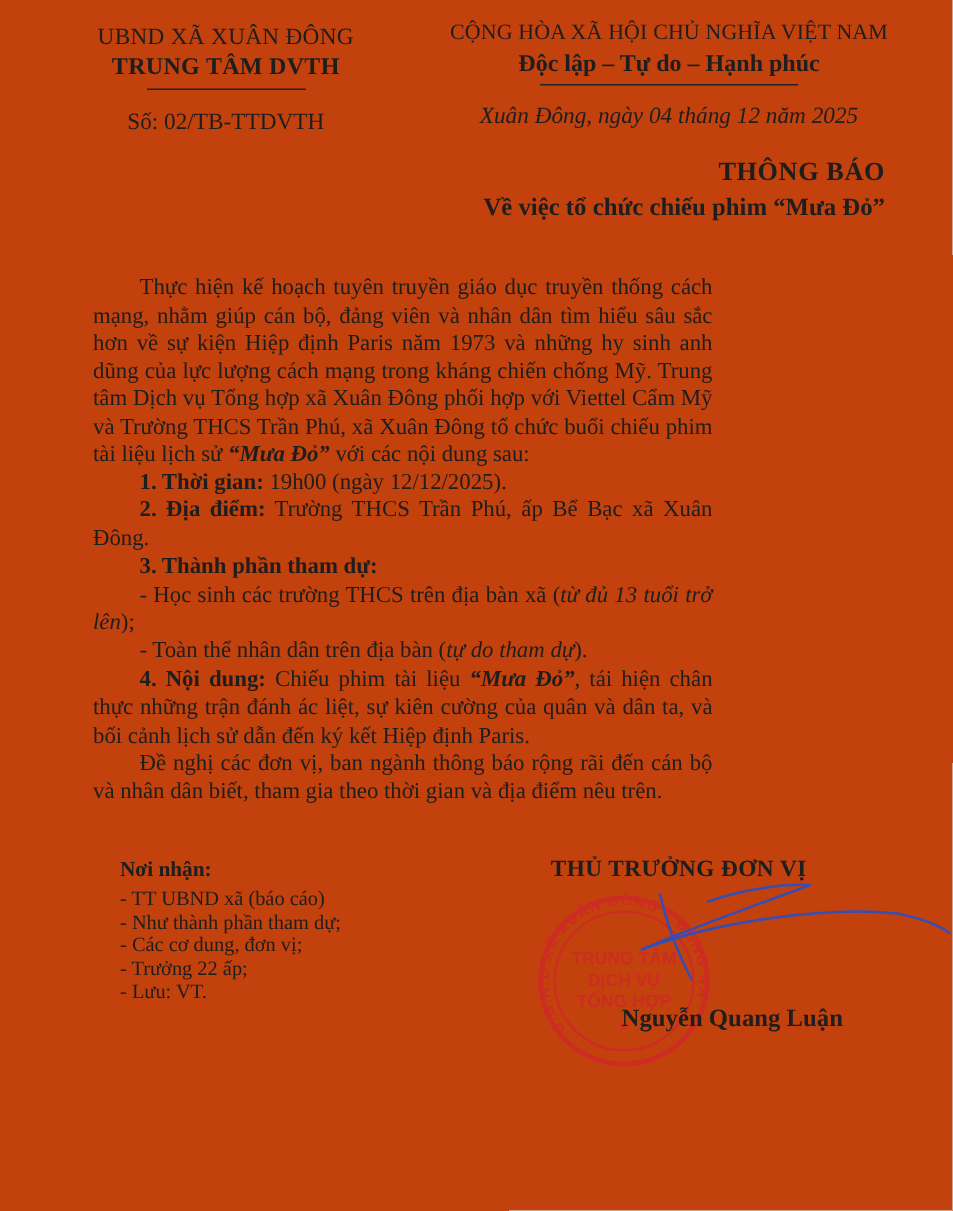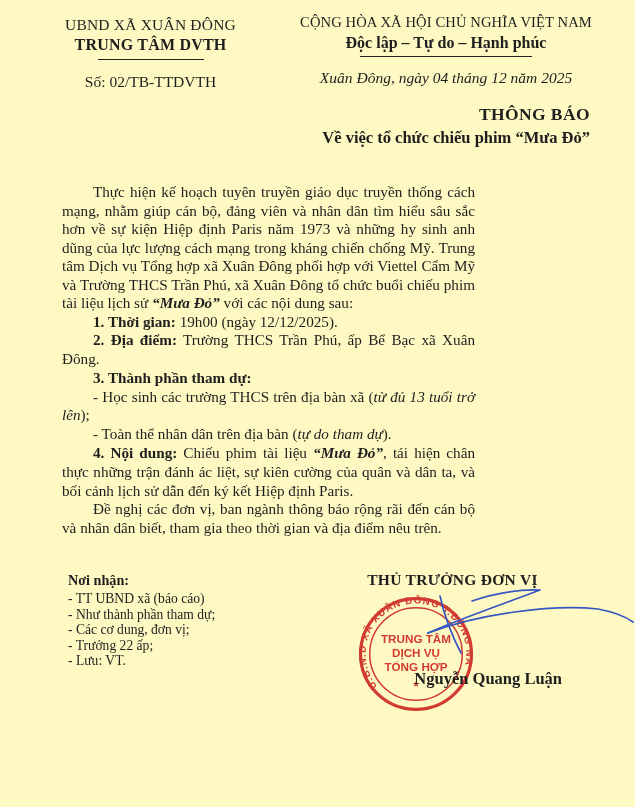--- a/index.html
+++ b/index.html
@@ -6,21 +6,21 @@
     --stamp-red:#ce2b26;
     --sig-blue:#2e4fc0;
     --ink:#1e1e1e;
   }
   *{box-sizing:border-box;}
   html,body{margin:0;padding:0;background:#e8e8e8;}
   .page{
     position:relative;
     width:635px;height:807px;
     margin:0 auto;
-    background:#fef9c3;
+    background:#c2410c;
     font-family:"Liberation Serif","DejaVu Serif",serif;
     color:var(--ink);
     overflow:hidden;
   }
   
   .hdr-left{
     position:absolute;left:28px;top:16px;width:245px;text-align:center;
   }
   .hdr-left .org-parent{font-size:15.5px;letter-spacing:.2px;}
   .hdr-left .org-name{font-size:16px;font-weight:bold;margin-top:2px;letter-spacing:.2px;}
@@ -47,21 +47,21 @@
   .content p{margin:0;}
   .opening{text-indent:31px;margin-bottom:10px;}
   .item{text-indent:31px;margin-top:6.4px;line-height:18.8px;}
   .dash{text-indent:31px;margin-top:6.4px;line-height:18.8px;}
   .para-block{text-indent:31px;margin-top:9px;line-height:18.8px;}
   .lbl{font-weight:bold;}
   .film{font-weight:bold;font-style:italic;}
   .inote{font-style:italic;}
   
   .recipients{
-    position:absolute;left:68px;top:573px;width:220px;
+    position:absolute;left:80px;top:573px;width:220px;
     font-size:13.6px;line-height:15.4px;
   }
   .recipients .rec-heading{font-weight:bold;font-size:14.2px;margin-bottom:3px;}
   .signer-title{
     position:absolute;left:330px;top:571px;width:245px;text-align:center;
     font-size:15.5px;font-weight:bold;letter-spacing:.3px;
   }
   .signer-name{
     position:absolute;left:332px;top:669px;width:230px;text-align:right;
     font-size:16.5px;font-weight:bold;z-index:4;

